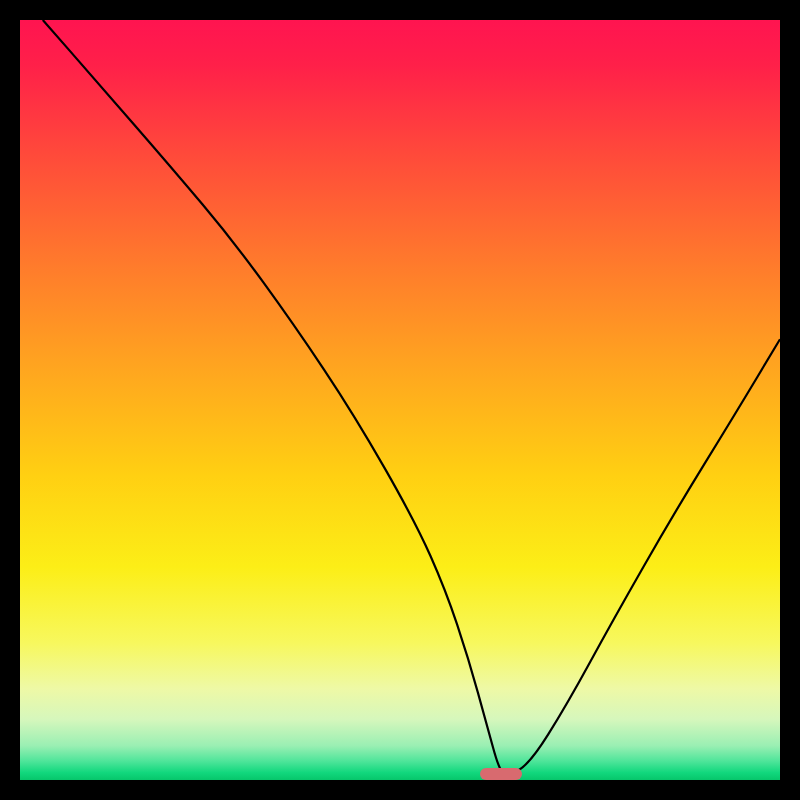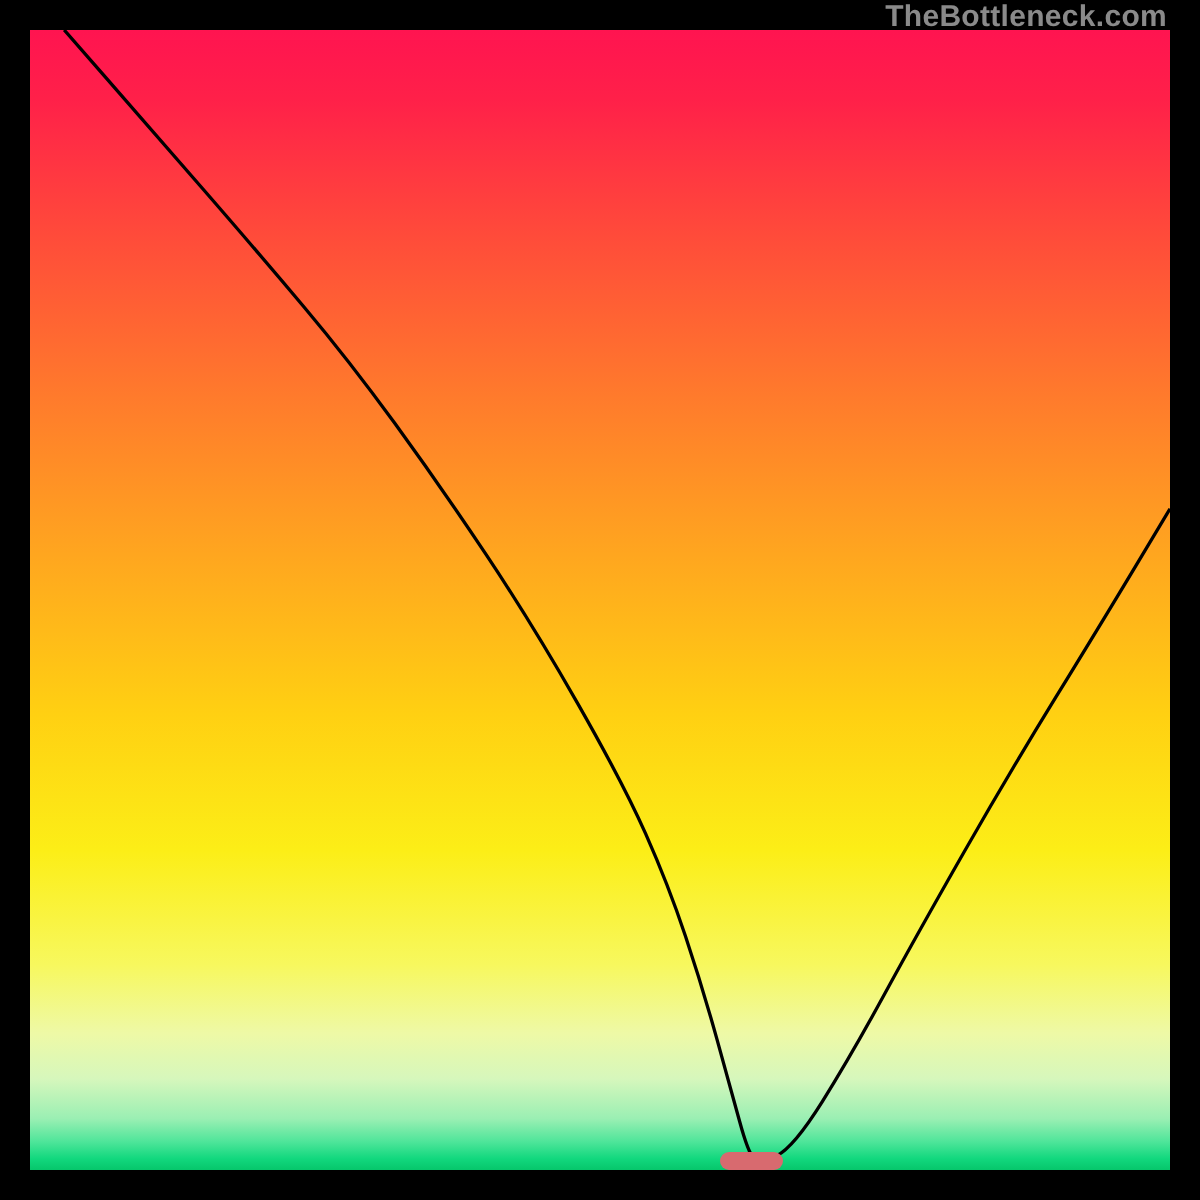--- a/index.html
+++ b/index.html
@@ -79,15 +79,14 @@
     </svg>
 
     <svg class="curve" viewBox="0 0 100 100" preserveAspectRatio="none" width="100%" height="100%">
       <path id="curve-path" d="M 3 0 Q 3 0 6.5 4 Q 10 8 15 13.75 Q 20 19.5 24 24.25 Q 28.000000000000004 29 32 34.5 Q 36 40 40 46 Q 44 52 48 59 Q 52 66 54 70.5 Q 56.00000000000001 75 57.5 79.5 Q 59 84 60.25 88.5 Q 61.5 93 62.25 95.75 Q 63 98.5 63.5 99 Q 64 99.5 65.5 98.75 Q 67 98 69.5 94 Q 72 90 75 84.5 Q 78 79 82 72 Q 86 65 90 58.5 Q 94 52 97 47 T 100 42.00000000000001" fill="none" stroke="#000" stroke-width="0.35" vector-effect="non-scaling-stroke" style="stroke-width:2.2px"></path>
     </svg>
 
     <div class="marker" id="opt-marker" style="left: 459.8px; width: 41.8px; bottom: 0px;"></div>
 
   </div>
 
-  <div class="watermark">TheBottleneck.com</div>
 
 </div>
 
 </body></html>

